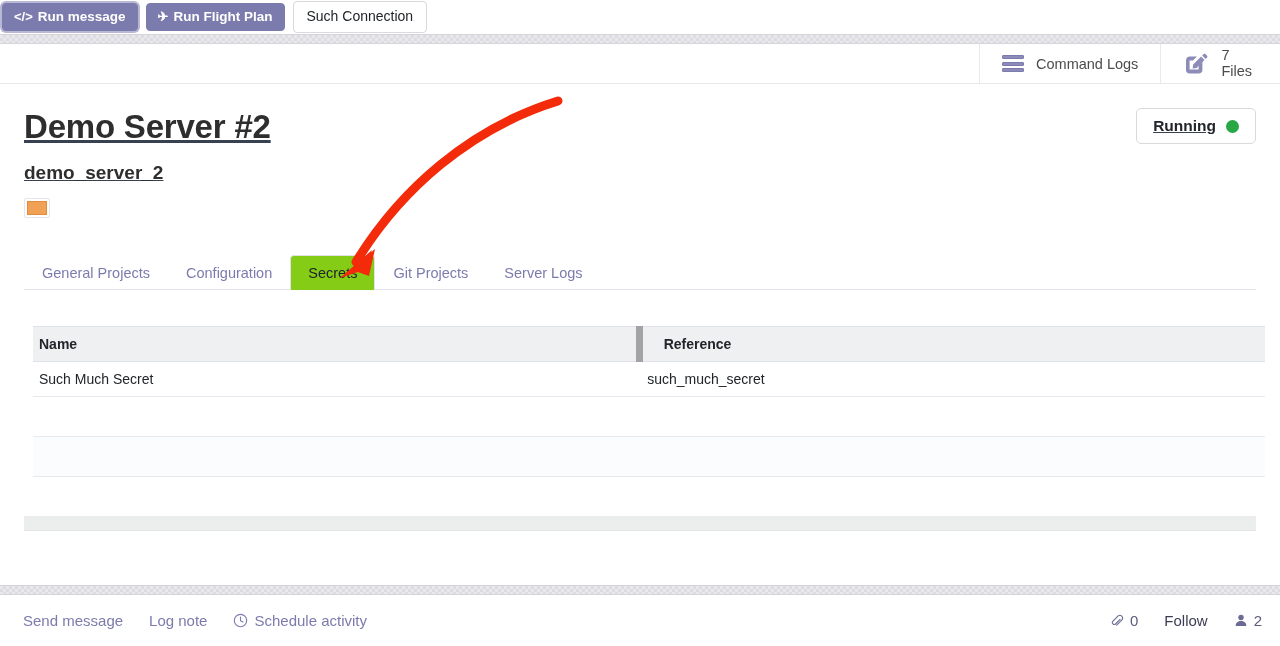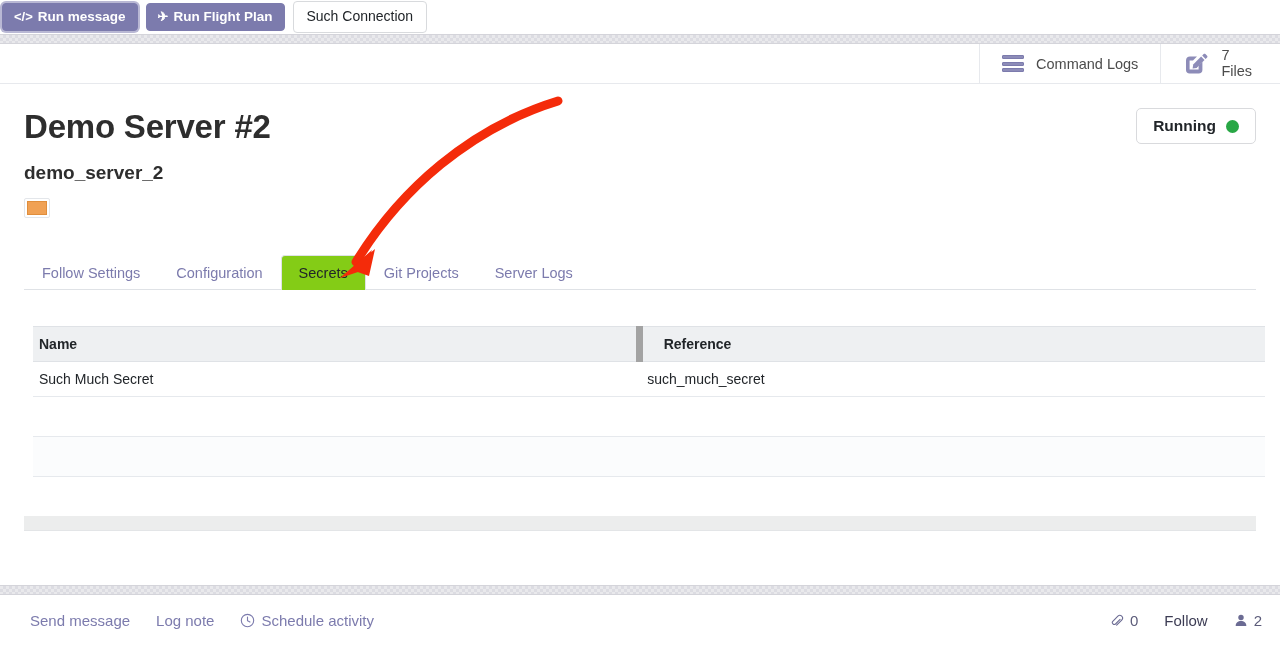--- a/index.html
+++ b/index.html
@@ -127,20 +127,21 @@
   
   .sheet {
     padding: 24px 24px 0 24px;
     position: relative;
   }
 
   .title-row {
     display: flex;
     justify-content: space-between;
     align-items: flex-start;
+    text-decoration: underline;
   }
 
   h1.record-title {
     font-size: 33px;
     font-weight: bold;
     color: #2e2e2e;
     letter-spacing: -0.2px;
     line-height: 1.15;
     font-family: "Liberation Sans", sans-serif;
   }
@@ -246,21 +247,21 @@
     height: 15px;
     background: #eceded;
     border-bottom: 1px solid #e3e5e7;
   }
 
   .col-name { width: 49.2%; }
 
   
   .chatter {
     position: absolute;
-    left: 16px; right: 0;
+    left: 9px; right: 0;
     bottom: 0;
     height: 51px;
     background: #ffffff;
     display: flex;
     align-items: center;
     justify-content: space-between;
     padding: 0 18px 0 14px;
   }
   .chatter-left { display: flex; align-items: center; gap: 26px; }
   .chatter-right { display: flex; align-items: center; gap: 26px; }
@@ -347,21 +348,21 @@
         </div>
       </div>
 
       <div class="status-badge">
         <span>Running</span>
         <span class="status-dot"></span>
       </div>
     </div>
 
     <div class="notebook">
-      <div class="tab">Follow Settings</div>
+      <div class="tab">General Projects</div>
       <div class="tab">Configuration</div>
       <div class="tab active">Secrets</div>
       <div class="tab">Git Projects</div>
       <div class="tab">Server Logs</div>
     </div>
 
     <div class="table-wrap">
       <table class="o-list">
         <thead>
           <tr>

